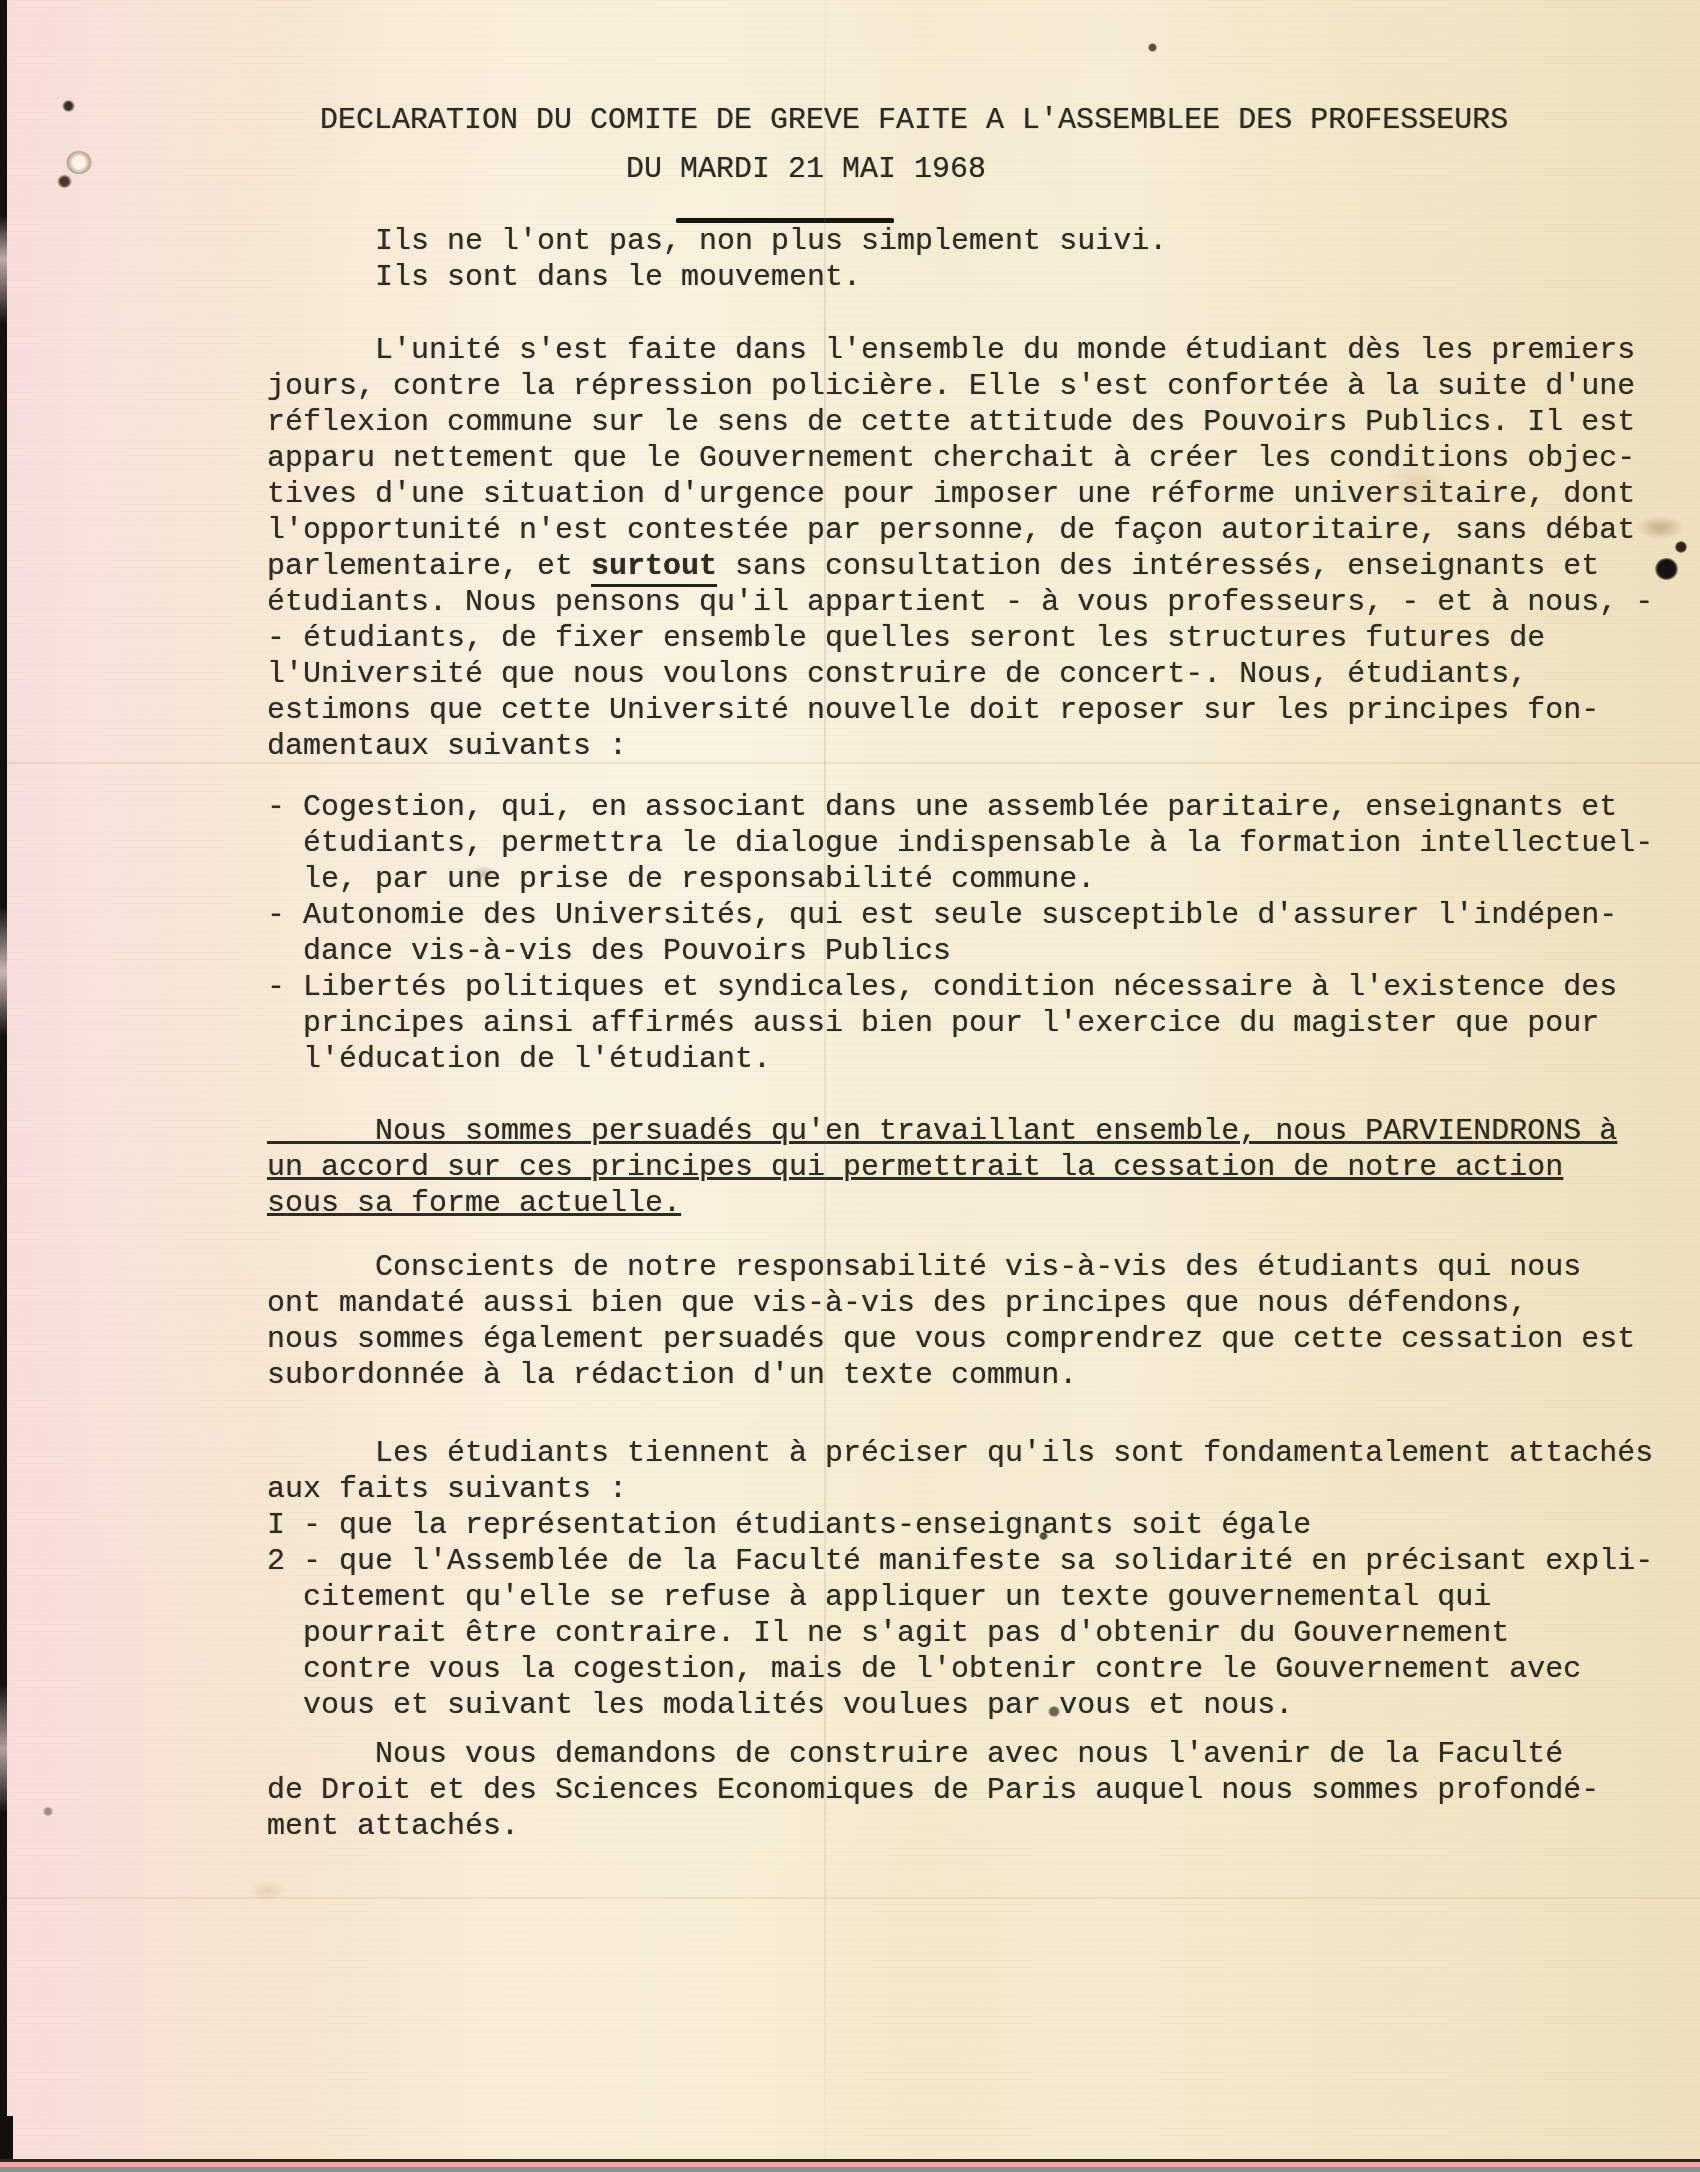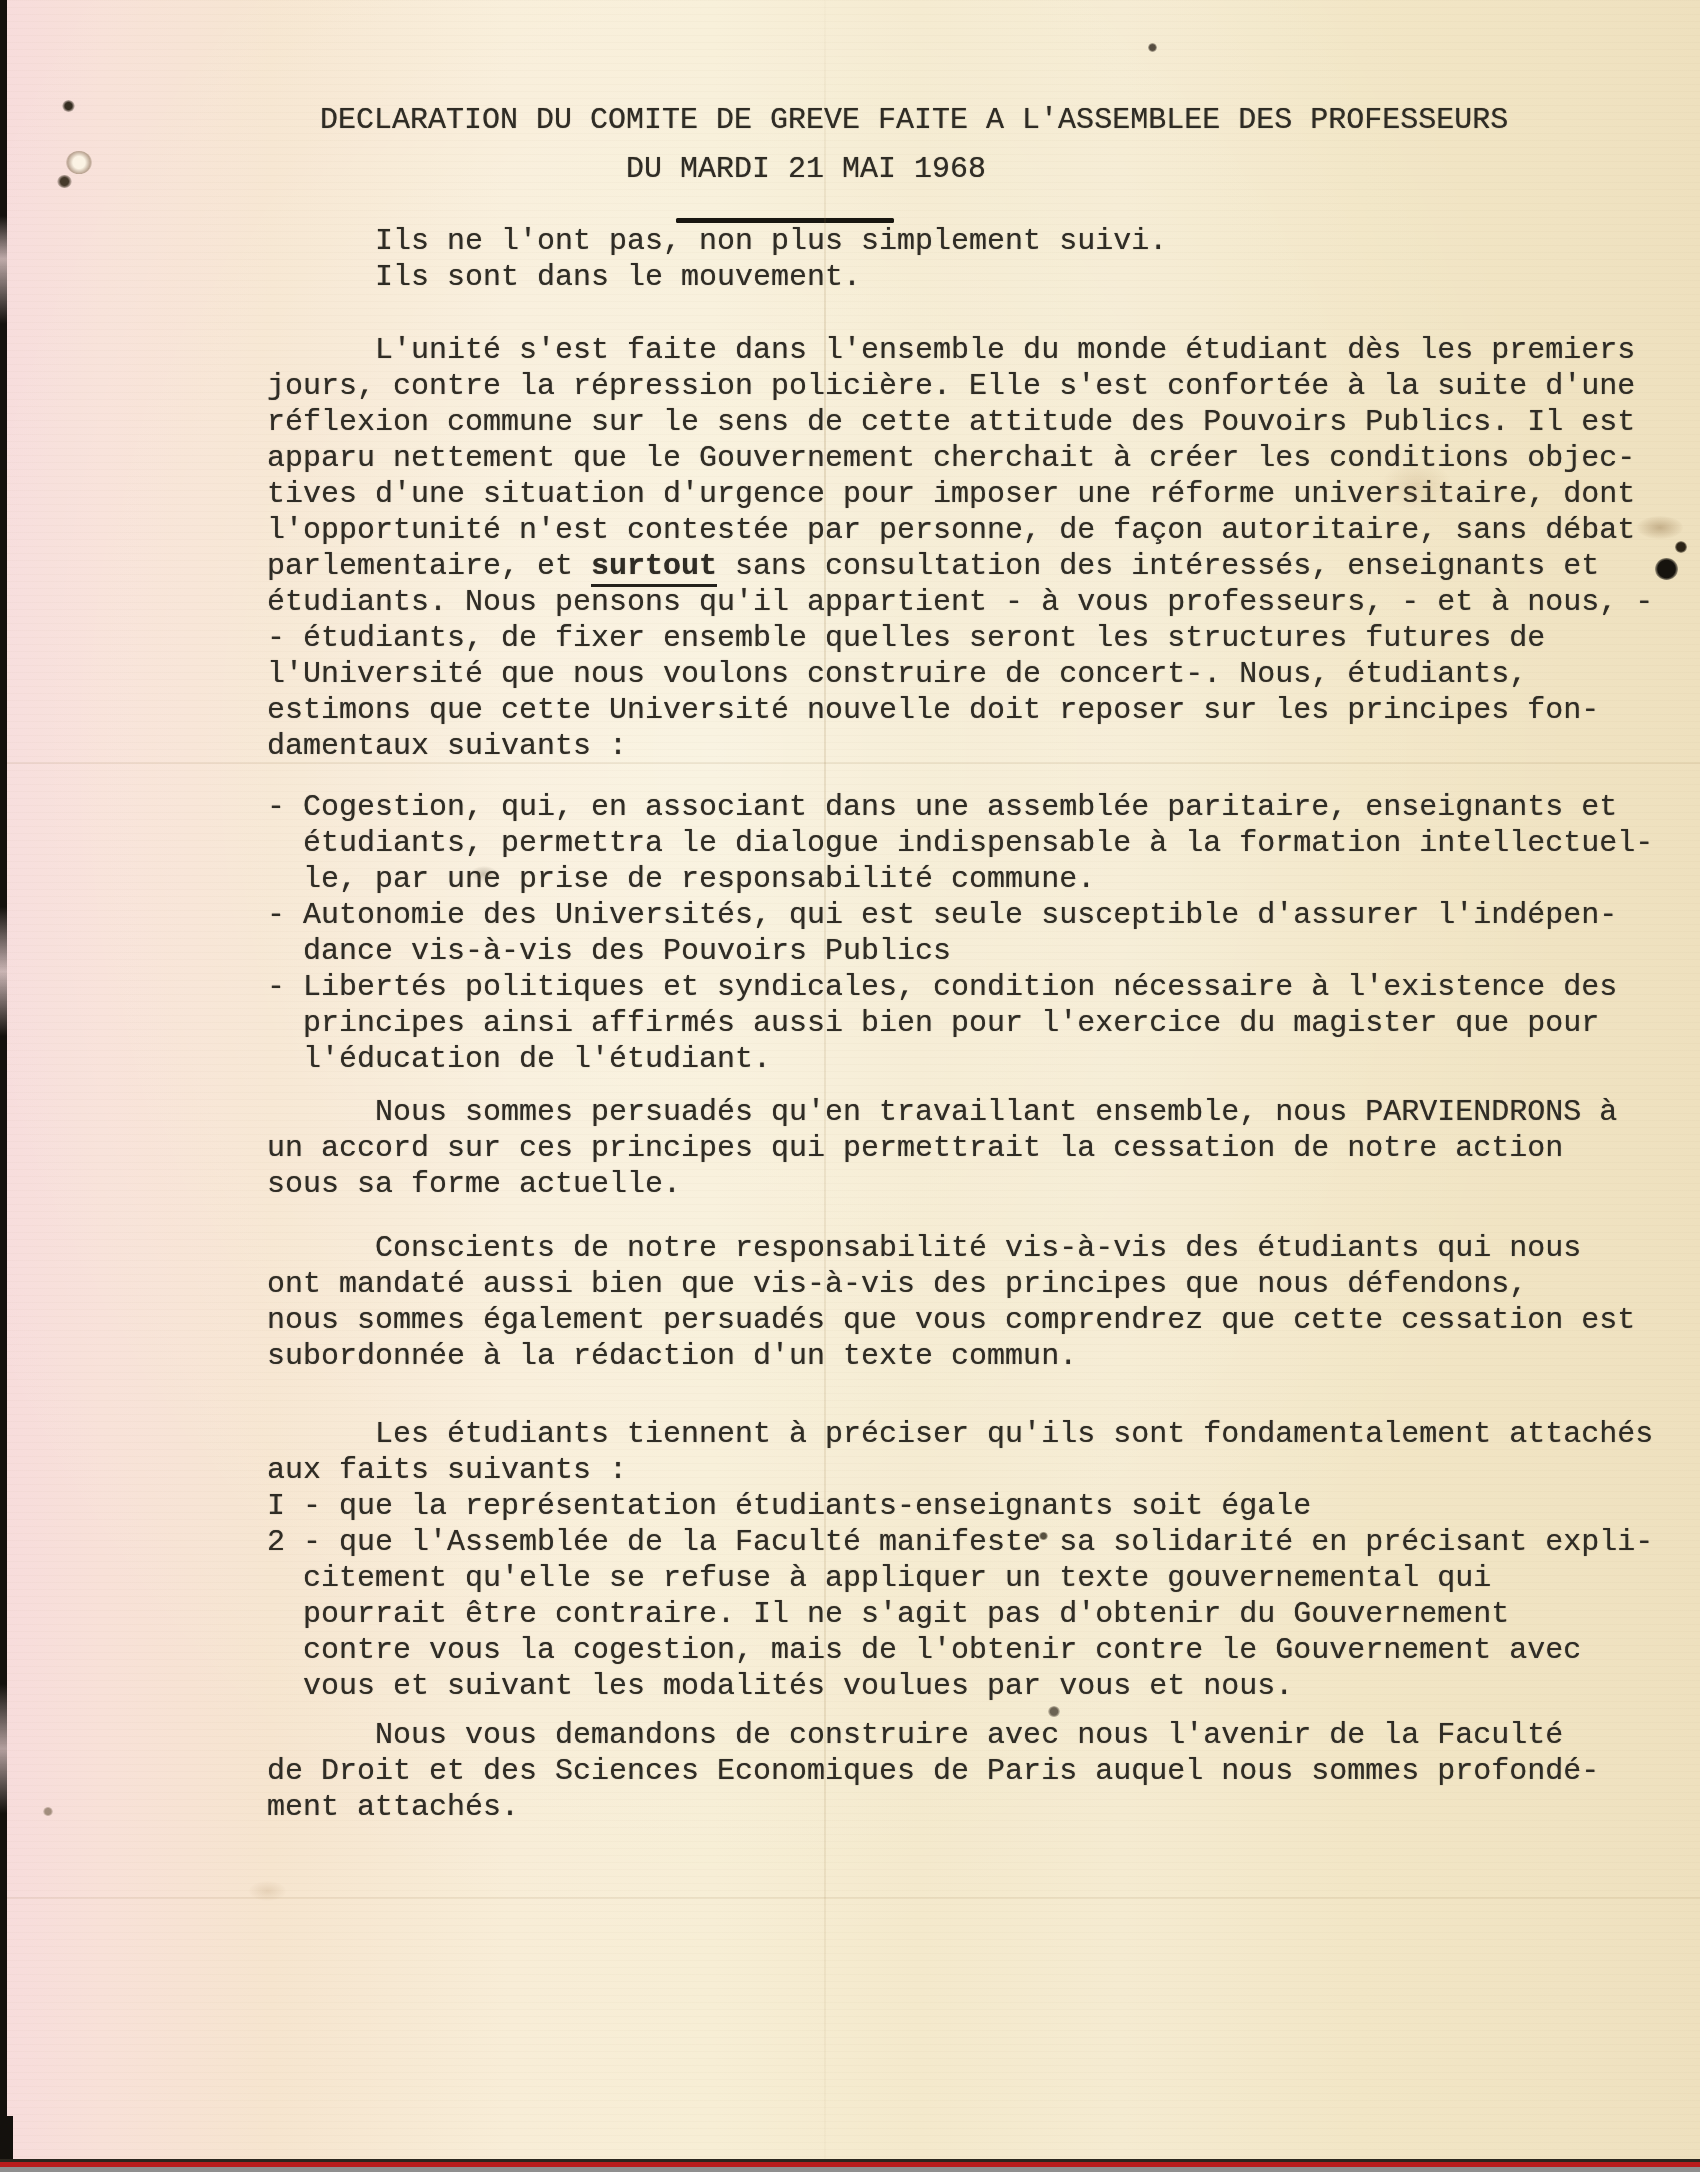--- a/index.html
+++ b/index.html
@@ -1,20 +1,20 @@
 <!DOCTYPE html>
 <html style="font-size:12.4px"><head>
 <meta charset="utf-8">
 <style>
   html, body { margin: 0; padding: 0; background: #ffffff; }
   .screen {
     position: relative;
     width: 1700px;
     height: 2172px;
-    background: #b91c1c;
+    background: #fca5a5;
     overflow: hidden;
     font-family: "Liberation Mono", "DejaVu Sans Mono", monospace;
   }
   .paper {
     position: absolute;
     left: 0; top: 0;
     width: 1700px;
     height: 2159px;
     background:
       linear-gradient(90deg,
@@ -54,21 +54,21 @@
   .doc-body { padding-left: 267px; padding-right: 15.5px; }
   .para {
     margin: 0;
     white-space: pre;
     text-shadow: 0 0 0.9px rgba(45,41,33,0.68);
   }
   .p-intro       { margin-top: 99px; }
   .p-ils         { }
   .p-unite       { margin-top: 37px; }
   .principles    { margin-top: 25px; }
-  .p-persuades   { margin-top: 17px; }
+  .p-persuades   { margin-top: 36px; text-decoration: underline; }
   .p-conscients  { margin-top: 28px; }
   .p-faits       { margin-top: 42px; }
   .p-demande     { margin-top: 12.4px; }
   .underlined {
     text-decoration: none;
     border-bottom: 3.1px solid #24211b;
     padding-bottom: 0.8px;
     font-weight: bold;
   }
   .signature {

